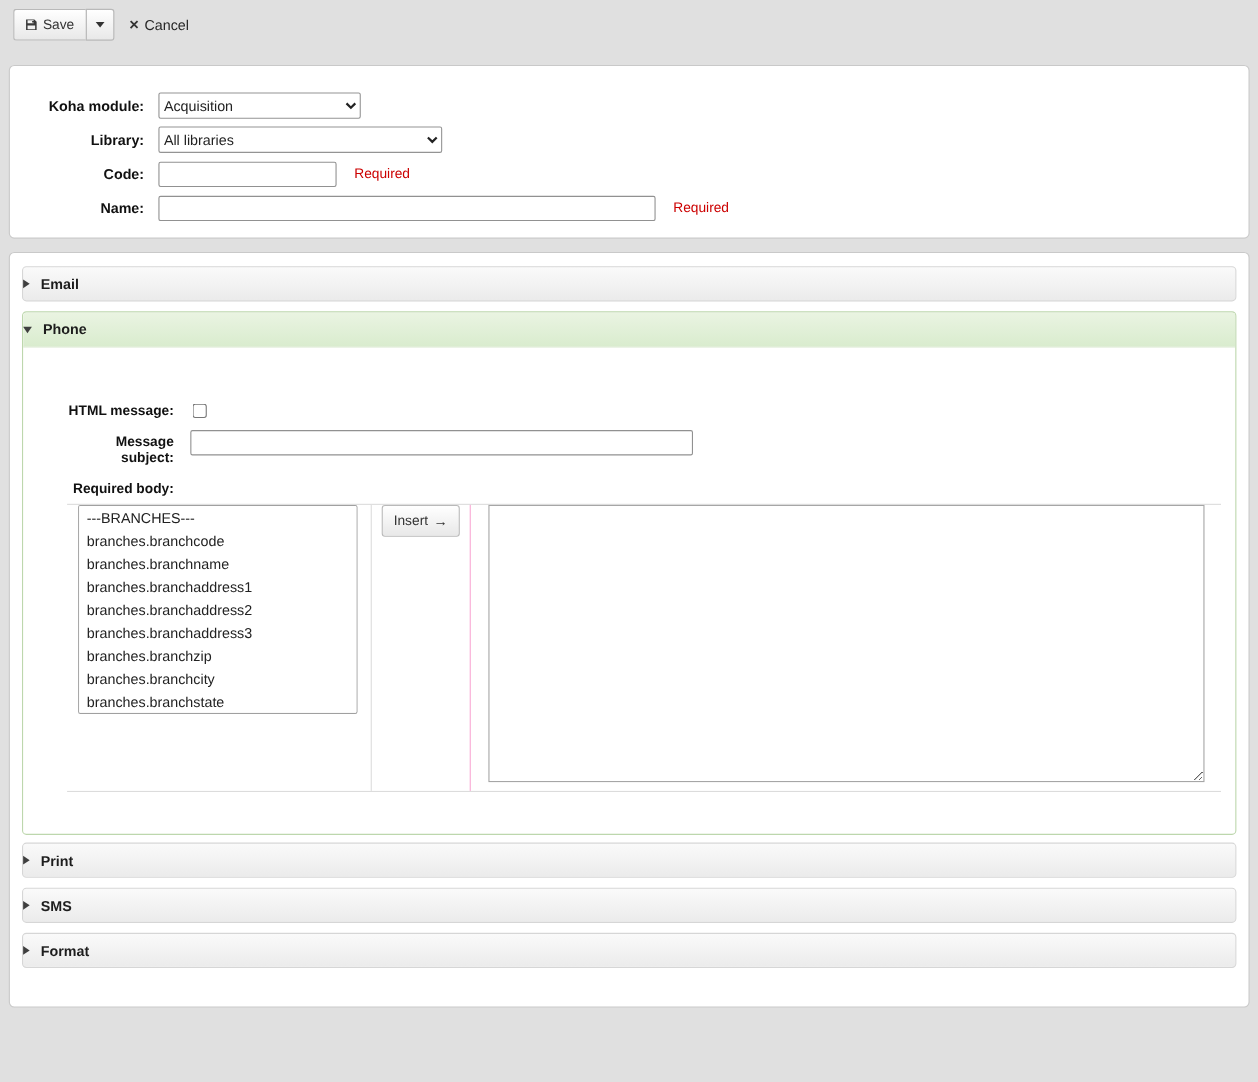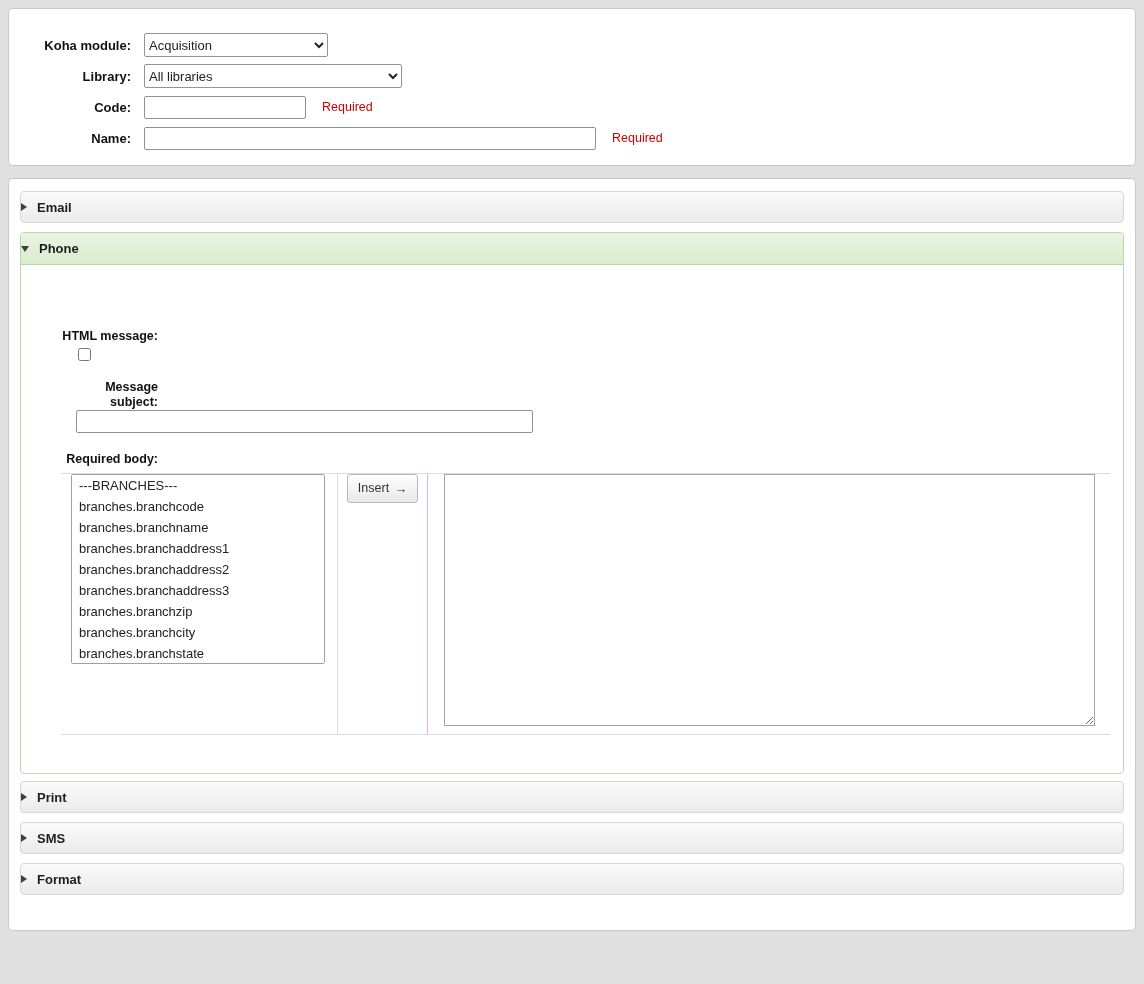--- a/index.html
+++ b/index.html
@@ -51,21 +51,21 @@
     background:linear-gradient(#fafafa,#ebebeb);
     font-weight:bold; font-size:13px; color:#1d1d1d; cursor:pointer; margin-bottom:9px;
   }
   .tri-right { width:0; height:0; border-top:4px solid transparent; border-bottom:4px solid transparent; border-left:6px solid #3f3f3f; }
   .tri-down  { width:0; height:0; border-left:4px solid transparent; border-right:4px solid transparent; border-top:6px solid #3f3f3f; }
 
   .phone-panel { border:1px solid #bdd7ad; border-radius:4px; margin-bottom:7px; background:#fff; overflow:hidden; }
   .phone-header { border:none; border-bottom:1px solid #bdd7ad; border-radius:3px 3px 0 0; background:linear-gradient(#eaf4e2,#d9ecce); margin-bottom:0; }
   .phone-body { padding:45px 12px 38px; }
 
-  .phone-row { display:flex; margin:16px 0 10px 28px;flex-direction:column; }
+  .phone-row { display:flex; margin:2px 0 10px 28px; }
   .plabel { width:97px; flex:none; text-align:right; font-weight:bold; color:#111; font-size:12.5px; line-height:15px; padding-top:3px; }
   .chk { margin:4px 0 0 17px; width:13px; height:13px; }
   .subject-input { margin-left:15px; width:457px; }
   .body-label-row { margin-bottom:6px; }
 
   .body-table { display:flex; margin:0 1px 0 28px; border-top:1px solid #dcdcdc; border-bottom:1px solid #dcdcdc; }
   .col-fields { width:277px; flex:none; border-right:1px solid #dcdcdc; padding:0 12px 0 10px; }
   .fields-listbox { width:100%; height:190px; border:1px solid #a0a0a0; font:inherit; font-size:13px; color:#222; padding:0; background:#fff; outline:none; }
   .fields-listbox option { padding:3px 7px; }
   .col-insert { width:90px; flex:none; border-right:1px solid #f9a8d4; display:flex; justify-content:center; align-items:flex-start; }
@@ -73,20 +73,37 @@
   .arrow-icon { font-size:13px; line-height:1; color:#333; }
   .col-editor { flex:1; padding:0 15px 8px 16px; }
   .message-textarea { display:block; width:100%; height:252px; border:1px solid #a6a6a6; font:inherit; font-size:13px; padding:4px 6px; resize:both; background:#fff; color:#222; }
 </style>
 </head>
 <body>
 
 <div class="page">
 
 
+  <div class="toolbar">
+    <div class="btn-group">
+      <button class="btn btn-save">
+        <svg width="11" height="11" viewBox="0 0 16 16" aria-hidden="true">
+          <path fill="#3a3a3a" d="M1 1h11l3 3v11H1V1zm2 1v4h8V2H3zm6 1h2v2H9V3zM3 9v5h10V9H3z"></path>
+        </svg>
+        <span>Save</span>
+      </button>
+      <button class="btn btn-caret">
+        <span class="caret-down-shape"></span>
+      </button>
+    </div>
+    <a class="cancel-link">
+      <span class="x-icon">×</span>
+      <span>Cancel</span>
+    </a>
+  </div>
 
   <div class="panel form-panel">
     <div class="form-row">
       <label>Koha module:</label>
       <select class="sel sel-module">
         <option>Acquisition</option>
       </select>
     </div>
     <div class="form-row">
       <label>Library:</label>

